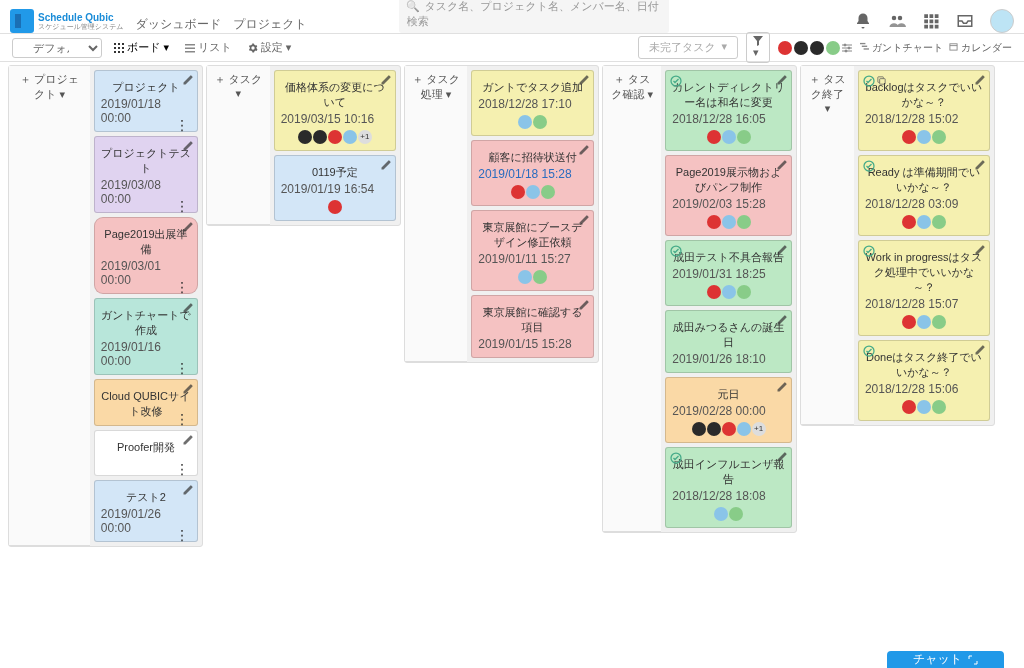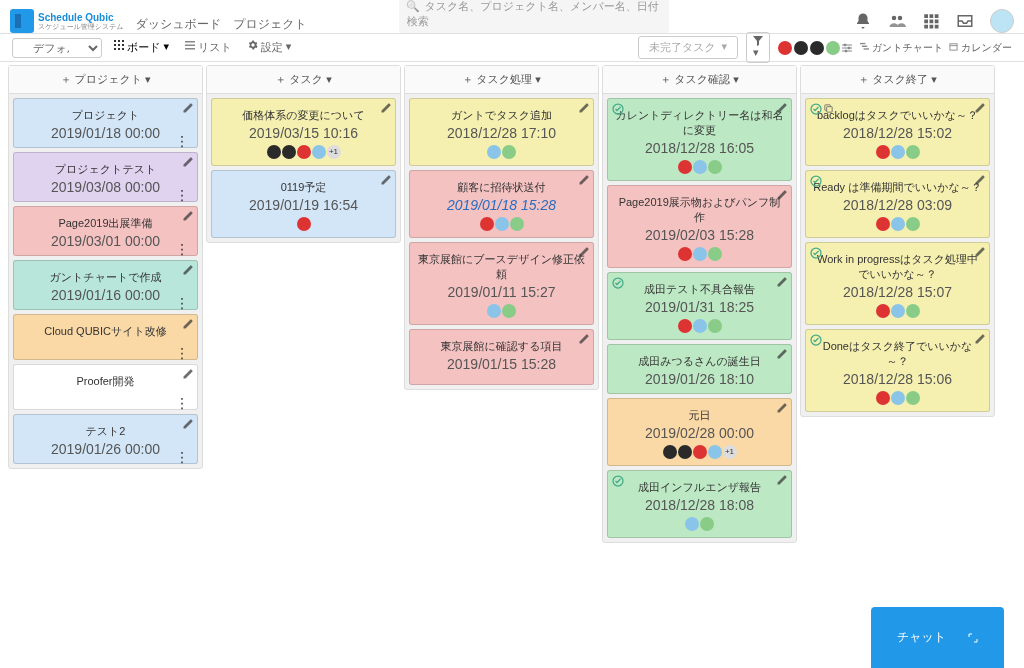--- a/index.html
+++ b/index.html
@@ -14,60 +14,60 @@
 .nav-link { color: #666; font-size: 12px; text-decoration: none; }
 .search-box { flex: 0 0 270px; margin-left: 80px; background: #f5f5f5; border-radius: 3px; padding: 4px 8px; color: #999; font-size: 11px; }
 .search-box::before { content: "🔍"; margin-right: 4px; filter: grayscale(1) opacity(0.6); }
 .spacer { flex: 1; }
 .top-icons { display: flex; gap: 16px; align-items: center; }
 .top-icon { width: 18px; height: 18px; color: #666; }
 .avatar { width: 24px; height: 24px; border-radius: 50%; background: #bde4f5; border: 1px solid #ccc; }
 
 .toolbar { height: 28px; display: flex; align-items: center; padding: 0 12px; gap: 8px; border-bottom: 1px solid #e0e0e0; font-size: 11px; }
 .select-default { width: 90px; border: 1px solid #ccc; border-radius: 3px; padding: 2px 16px; background: #fff; color: #666; font-size: 11px; }
-.view-item { display: flex; gap: 3px; color: #666; padding: 3px 4px; border-radius: 3px; }
+.view-item { display: flex; align-items: center; gap: 3px; color: #666; padding: 3px 4px; border-radius: 3px; }
 .view-item.active { color: #000; }
 .view-icon { width: 10px; height: 10px; display: inline-block; }
 .mini-avatar { width: 14px; height: 14px; border-radius: 50%; display: inline-block; }
 .mini-avatar.dark { background: #2a2a2a; }
 .mini-avatar.red { background: #d33; }
 .mini-avatar.green { background: #8c8; }
 .mini-avatar.blue { background: #8ac4e8; }
 
 .filter-box { border: 1px solid #ccc; border-radius: 3px; padding: 3px 10px; color: #aaa; width: 100px; background: #fff; }
 .filter-icon { border: 1px solid #ccc; border-radius: 3px; padding: 3px 6px; color: #666; }
 .right-links { display: flex; gap: 6px; font-size: 10px; color: #666; align-items: center; }
 
 .board { display: flex; padding: 3px 8px; gap: 3px; height: calc(100% - 62px); overflow-x: auto; align-items: flex-start; }
-.column { flex: 0 0 195px; background: #f0f0f0; border: 1px solid #ddd; border-radius: 3px; display: flex; flex-direction: column; }
+.column { flex: 0 0 195px; background: #f0f0f0; border: 1px solid #ddd; border-radius: 3px; display: flex; }
 .col-header { padding: 6px; text-align: center; font-size: 11px; color: #555; border-bottom: 1px solid #ddd; background: #fafafa; }
 .col-body { padding: 4px; display: flex; flex-direction: column; gap: 4px; overflow-y: auto; }
 
 .card { border-radius: 3px; padding: 6px; position: relative; border: 1px solid rgba(0,0,0,0.15); min-height: 46px; }
 .card.extended { min-height: 56px; }
 .card-title { text-align: center; font-size: 11px; color: #333; margin-top: 3px; }
-.card-date { text-align: center; font-size: 14px; color: #555; margin-top: 2px; }
-.card-date.linkish { color: #2a6cbf; font-style: italic; }
+.card-date { text-align: left; font-size: 12px; color: #555; margin-top: 2px; }
+.card-date.linkish { color: #2a6cbf; }
 .card-edit { position: absolute; right: 3px; top: 3px; width: 12px; height: 12px; opacity: 0.7; }
 .card-check { position: absolute; left: 4px; top: 4px; width: 12px; height: 12px; }
 .card-menu { position: absolute; right: 8px; bottom: 4px; font-size: 14px; color: #333; line-height: 0.3; }
 .card-avatars { display: flex; justify-content: center; gap: 1px; margin-top: 4px; }
 .copy-icon { position: absolute; left: 17px; top: 4px; width: 11px; height: 11px; opacity: 0.8; }
 
 .c-blue   { background: #d3e6f7; }
 .c-purple { background: #e0d3f0; }
-.c-red    { background: #f5c2c2; }
+.c-red    { background: #f5c2c2; border-radius: 9px; }
 .c-teal   { background: #b8e6da; }
 .c-orange { background: #fad9a6; }
 .c-white  { background: #fff; }
 .c-yellow { background: #f5f0b0; }
 .c-green  { background: #bce8c4; }
 .c-pink   { background: #f5c2c2; }
 
-.chat-btn { position: absolute; right: 20px; bottom: 0; background: #2199e8; color: #fff; padding: 22px 26px; border-radius: 4px 4px 0 0; font-size: 12px; display:flex; align-items:center; gap:22px;}
+.chat-btn { position: absolute; right: 20px; bottom: 0; background: #2199e8; color: #fff; padding: 0 26px; border-radius: 4px 4px 0 0; font-size: 12px; display:flex; align-items:center; gap:6px;}
 
 svg { display: block; }
 </style>
 </head>
 <body>
 
 <div class="topbar">
   <div class="logo">
     <div class="logo-icon"></div>
     <div class="logo-text">

